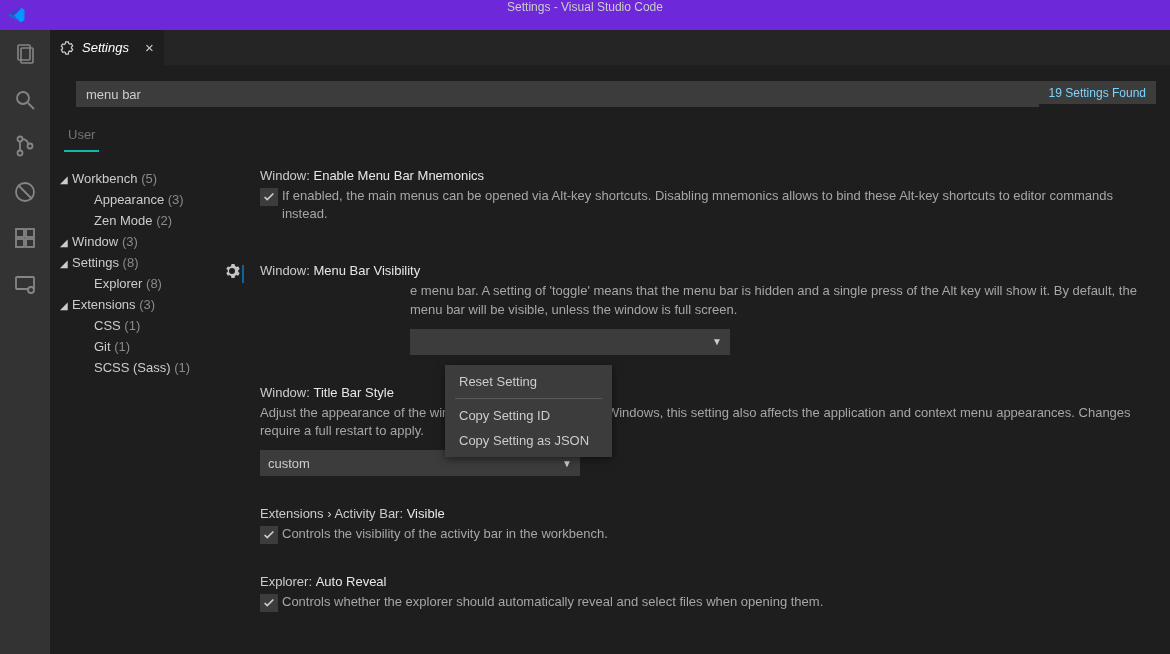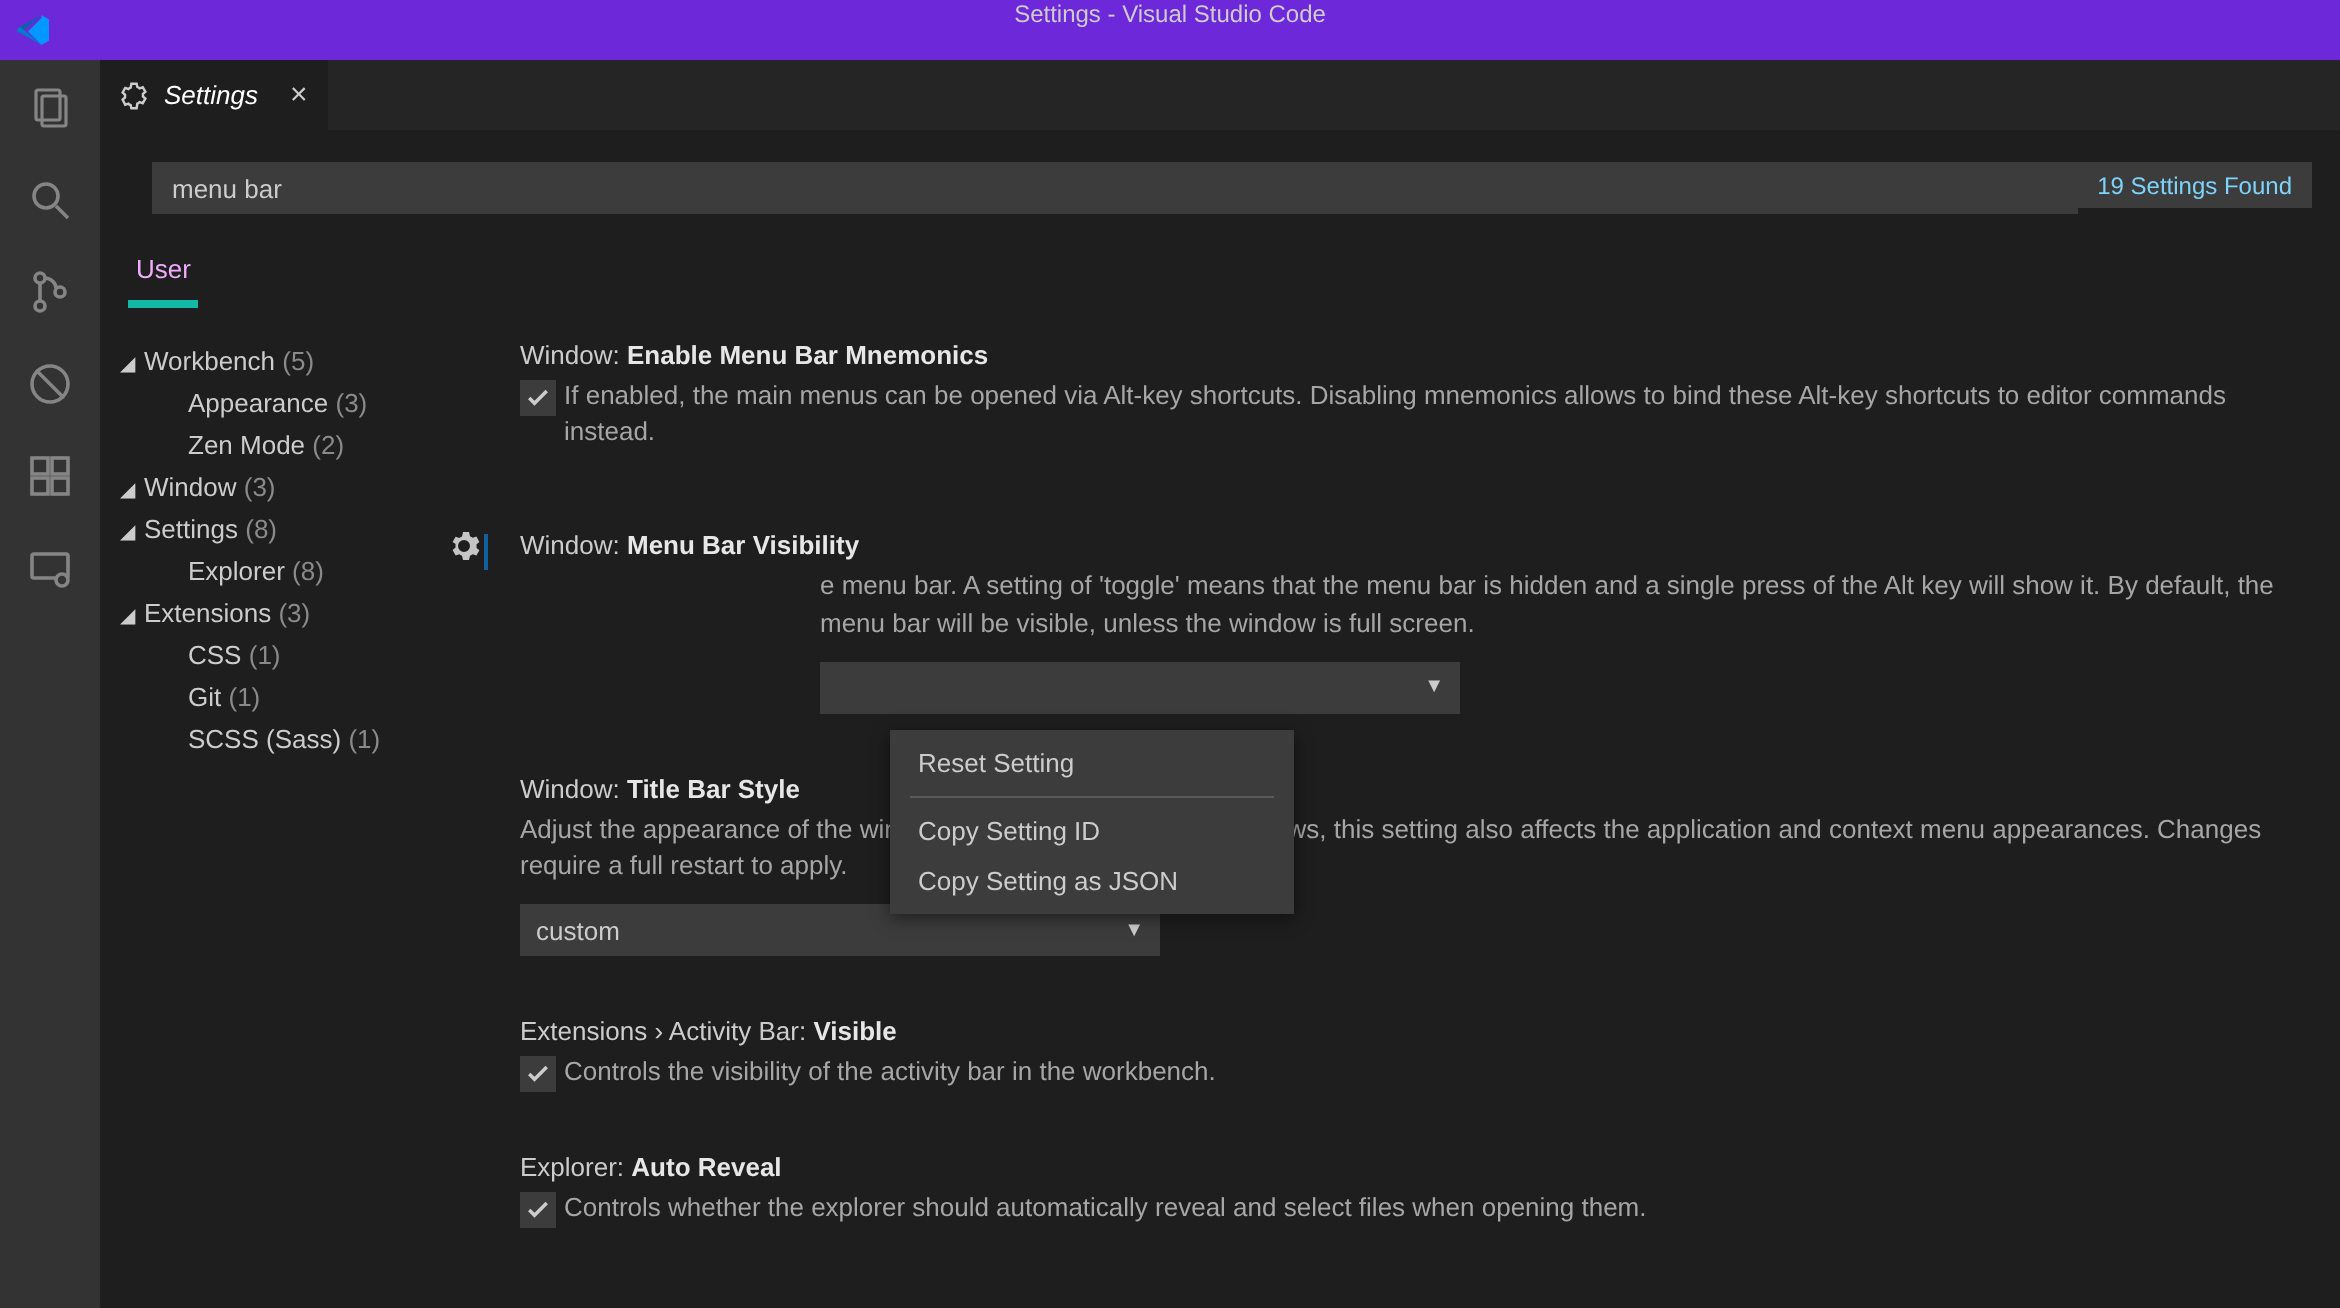--- a/index.html
+++ b/index.html
@@ -24,48 +24,48 @@
   .tab .close { color: #cccccc; cursor: pointer; font-size: 15px; margin-left: 8px; font-style: normal;}
   
   .settings-body { flex: 1; padding: 0 0 0 0; overflow: hidden; position: relative; }
   
   .search-row { margin: 16px 0 0 0; padding: 0 14px 0 26px; display:flex; }
   .search-input { flex: 1; background: #3c3c3c; border: none; color: #cccccc; padding: 6px 10px; font-size: 13px; height: 26px; }
   .search-count { background: #3c3c3c; color: #7dd3fc; padding: 0 10px; font-size: 12px; display:flex; align-items:center; height:23px; white-space:nowrap;}
   
   .scope-row { margin: 14px 0 0 14px; display: flex; gap: 0; }
   .scope-tab { padding: 6px 4px 8px 4px; font-size: 13px; color: #cccccc; cursor: pointer; }
-  .scope-tab.active { border-bottom: 4px solid #14b8a6; color:#f0abfc;}
+  .scope-tab.active { border-bottom: 2px solid #14b8a6; color:#737373;}
   
   .content-row { display: flex; margin-top: 16px; height: calc(100% - 110px); }
   
   .toc { width: 180px; padding-left: 4px; font-size: 13px; color: #cccccc; }
   .toc-item { padding: 3px 0 3px 18px; cursor: pointer; white-space: nowrap; }
   .toc-item.child { padding-left: 40px; }
   .toc-item .caret { display:inline-block; width:10px; font-size:10px; color:#cccccc; margin-left:-12px; margin-right:2px;}
   .toc-item .count { color: #8a8a8a; }
   
   .settings-list { flex: 1; padding: 0 10px 0 30px; overflow: visible; position: relative; }
   .setting { margin-bottom: 30px; }
   .setting-title { font-size: 13px; color: #cccccc; margin-bottom: 4px; font-weight:600;}
   .setting-title .cat { font-weight: 400; color: #cccccc; }
-  .setting-title .name { font-weight: 700; color: #e7e7e7; }
+  .setting-title .name { font-weight: 400; color: #e7e7e7; }
   .setting-desc { color: #a6a6a6; font-size: 13px; line-height: 1.4; }
   .checkbox-row { display: flex; gap: 4px; }
   .chk { width: 18px; height: 18px; background: #3c3c3c; display:flex; align-items:center; justify-content:center; flex-shrink:0; margin-top:1px;}
   .chk svg { width: 14px; height: 14px; color:#cccccc;}
   .select { margin-top: 10px; background: #3c3c3c; width: 320px; height: 26px; display:flex; align-items:center; justify-content:space-between; padding: 0 8px; color:#cccccc; font-size:13px; cursor:pointer;}
   .select .arrow { font-size: 10px; color:#cccccc;}
   
   .active-setting { position: relative; padding-left: 0;}
   .active-indicator { position:absolute; left:-18px; top:2px; width:2px; height:18px; background:#0e639c;}
   .gear-btn { position:absolute; left:-36px; top:0px; color:#c5c5c5; cursor:pointer;}
   .gear-btn svg{ width:16px; height:16px;}
   
-  .context-menu { position: absolute; left: 395px; top: 300px; background: #3c3c3c; box-shadow: 0 2px 8px rgba(0,0,0,.5); padding: 4px 0; z-index: 50; width: 202px;}
+  .context-menu { position: absolute; left: 395px; top: 300px; background: #3c3c3c; box-shadow: 0 2px 8px rgba(0,0,0,.5); padding: 4px 0; z-index: 50; width: 167px;}
   .context-menu .mi { padding: 5px 14px; color: #cccccc; font-size: 13px; cursor: pointer; }
   .context-menu .sep { height:1px; background: #5a5a5a; margin: 4px 10px; }
 </style>
 </head>
 <body>
 
 <div class="titlebar">
   <span class="logo">
     <svg width="18" height="18" viewBox="0 0 24 24">
         <path fill="#0098ff" d="M17 2l5 3v14l-5 3-9-9 9-9z"></path>

